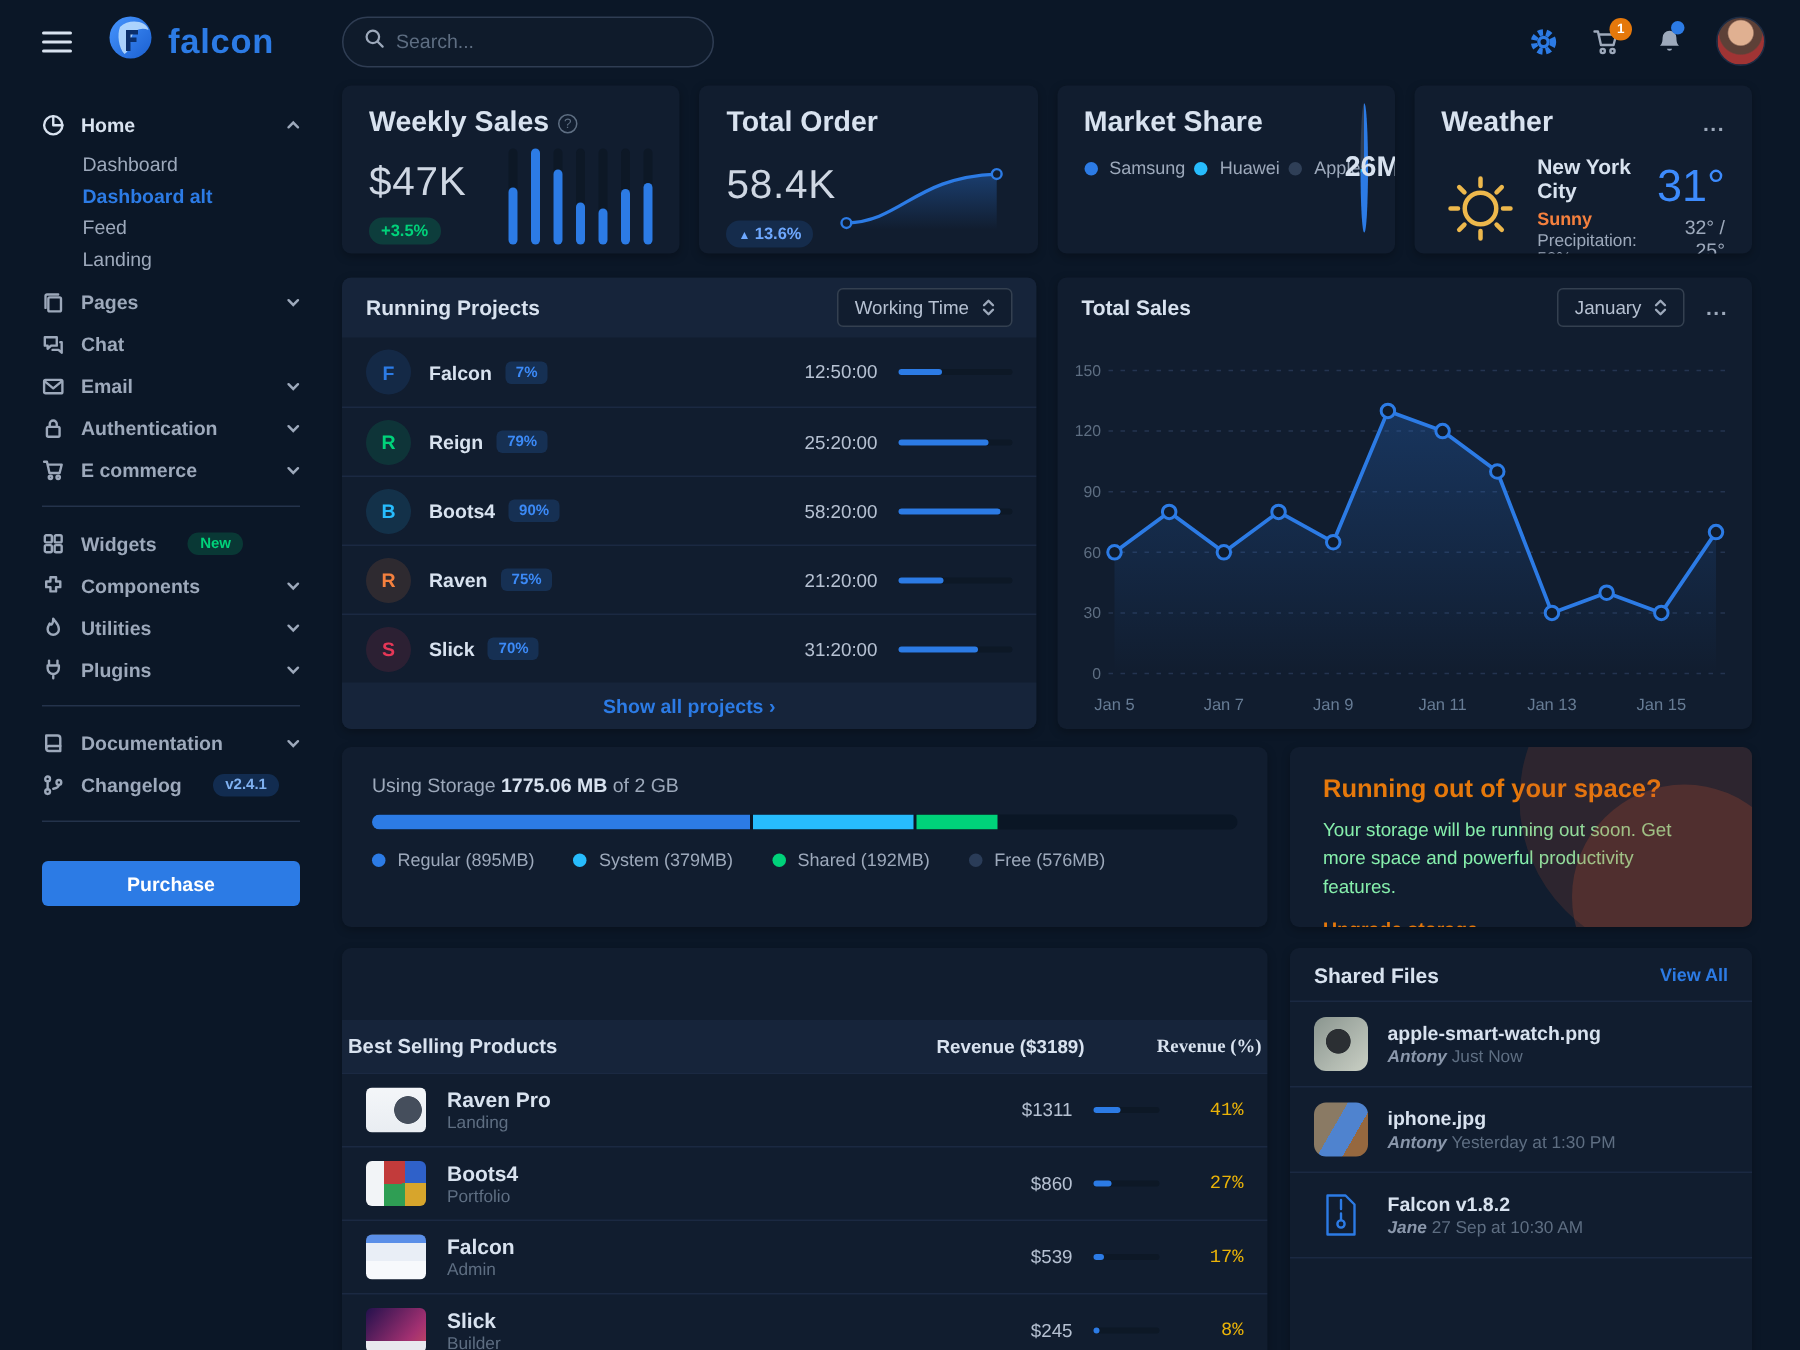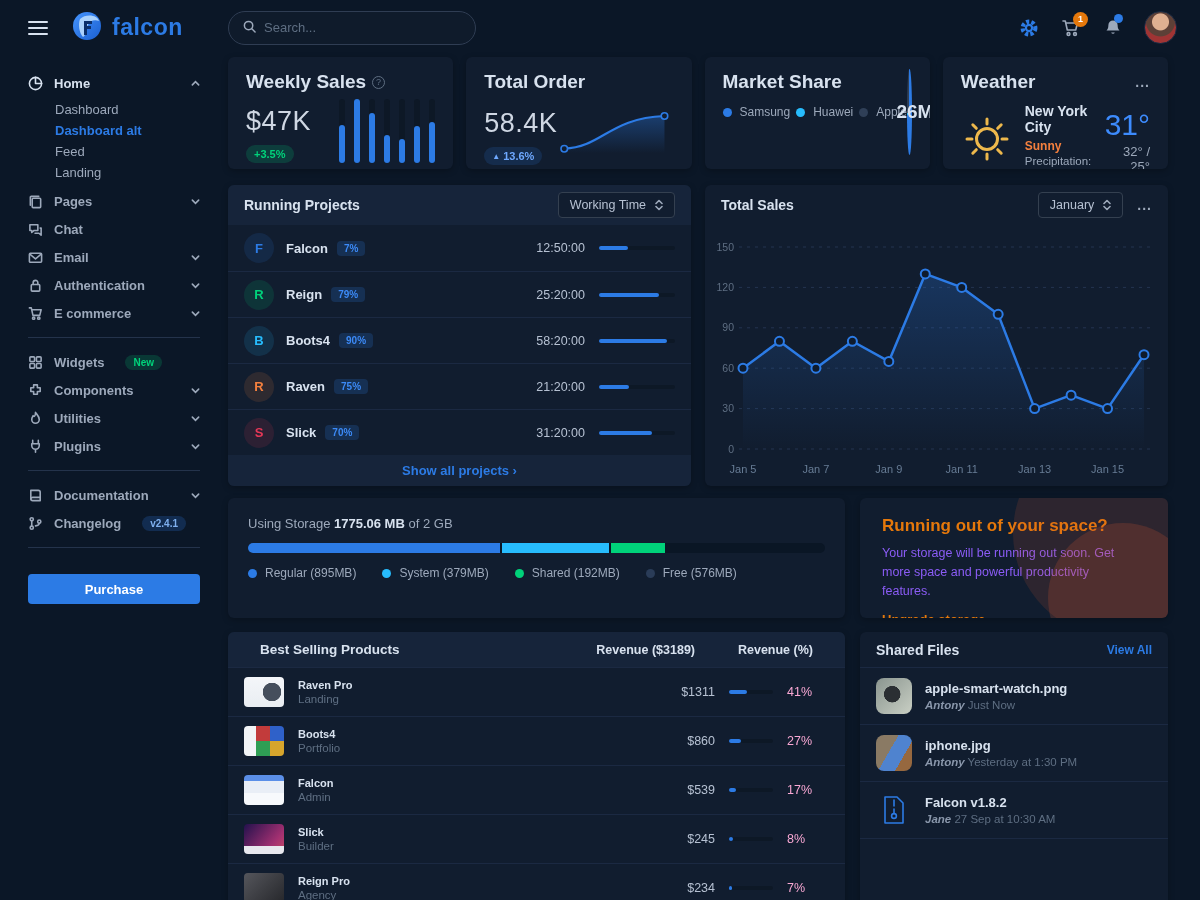--- a/index.html
+++ b/index.html
@@ -108,38 +108,38 @@
   .st-label b { color:#d8e2ef; }
   .st-bar { margin-top:12px; height:10px; background:#0a1625; border-radius:6px; display:flex; overflow:hidden; }
   .st-seg { height:100%; margin-right:2px; }
   .st-legend { display:flex; gap:26px; margin-top:13px; }
 
   
   .space-promo { padding:18px 22px; }
   .space-promo::before { content:''; position:absolute; right:-55px; top:-70px; width:210px; height:210px; border-radius:50%; background:rgba(222,90,50,.14); }
   .space-promo::after { content:''; position:absolute; right:-30px; bottom:-55px; width:150px; height:150px; border-radius:50%; background:rgba(222,90,50,.2); }
   .sp-title { font-size:17px; font-weight:bold; color:#e5780b; }
-  .sp-body { margin-top:8px; font-size:12.5px; line-height:1.5; color:#8b5cf6; max-width:240px; }
+  .sp-body { margin-top:8px; font-size:12.5px; line-height:1.5; color:#86efac; max-width:240px; }
   .sp-link { margin-top:12px; font-size:13px; font-weight:bold; color:#e5780b; cursor:pointer; display:inline-block; }
 
   
-  .bs-head { height:35px; background:#16243a; display:flex; align-items:center; padding:0 32px; font-size:12.5px; font-weight:bold; color:#d8e2ef; }
+  .bs-head { height:35px; background:#16243a; display:flex; align-items:center; padding:0 4px; font-size:12.5px; font-weight:bold; color:#d8e2ef;margin-top:48px; }
   .bs-head .h1 { flex:1; font-size:13.5px; }
   .bs-head .h2 { width:150px; text-align:right; }
-  .bs-head .h3 { width:118px; text-align:right; }
+  .bs-head .h3 { width:118px; text-align:right;font-family:Liberation Serif, serif; }
   .bs-row { height:49px; display:flex; align-items:center; padding:0 16px; border-top:1px solid #1b2942; }
   .bs-row:first-of-type { border-top:none; }
   .bs-thumb { width:40px; height:30px; border-radius:4px; margin-right:14px; flex:none; }
-  .bs-name { font-size:11px; font-weight:bold; color:#d8e2ef; }
+  .bs-name { font-size:14px; font-weight:bold; color:#d8e2ef; }
   .bs-cat { font-size:11.5px; color:#5e6e82; margin-top:2px; }
   .bs-right { margin-left:auto; display:flex; align-items:center; }
   .bs-rev { width:110px; text-align:right; font-size:12.5px; color:#b6c1d2; }
   .bs-track { width:44px; height:4px; background:#0d1826; border-radius:2px; position:relative; margin:0 14px; }
   .bs-fill { position:absolute; left:0; top:0; height:100%; background:#2c7be5; border-radius:2px; }
-  .bs-pct { width:42px; text-align:left; font-size:12.5px; color:#f9a8d4; }
+  .bs-pct { width:42px; text-align:right; font-size:12.5px; color:#eab308;font-family:Liberation Mono, monospace; }
 
   .thumb-raven-pro { background:radial-gradient(circle at 70% 50%, #454e5c 0 9px, transparent 9.5px), linear-gradient(180deg,#f4f6f9,#e9edf2); }
   .thumb-boots4 { background:linear-gradient(90deg,#f2f4f7 0 30%, transparent 30%), conic-gradient(at 65% 50%, #2f61c9 0 25%, #d7a52c 25% 50%, #2f9e54 50% 75%, #c23b3b 75% 100%); }
   .thumb-falcon { background:linear-gradient(180deg,#5b8fe8 0 6px, transparent 6px), linear-gradient(180deg,#e9eef6 0 60%, #f7f9fc 60%); }
   .thumb-slick { background:linear-gradient(0deg,#e8e8ee 0 8px, transparent 8px), linear-gradient(130deg,#23114d, #a23071 70%, #c64b63); }
   .thumb-reign-pro { background:linear-gradient(135deg,#55565c,#26272b); }
 
   
   .sf-head { height:36px; display:flex; align-items:center; justify-content:space-between; padding:0 16px; border-bottom:1px solid #1b2942; }
   .sf-head .card-title { font-size:14px; }

